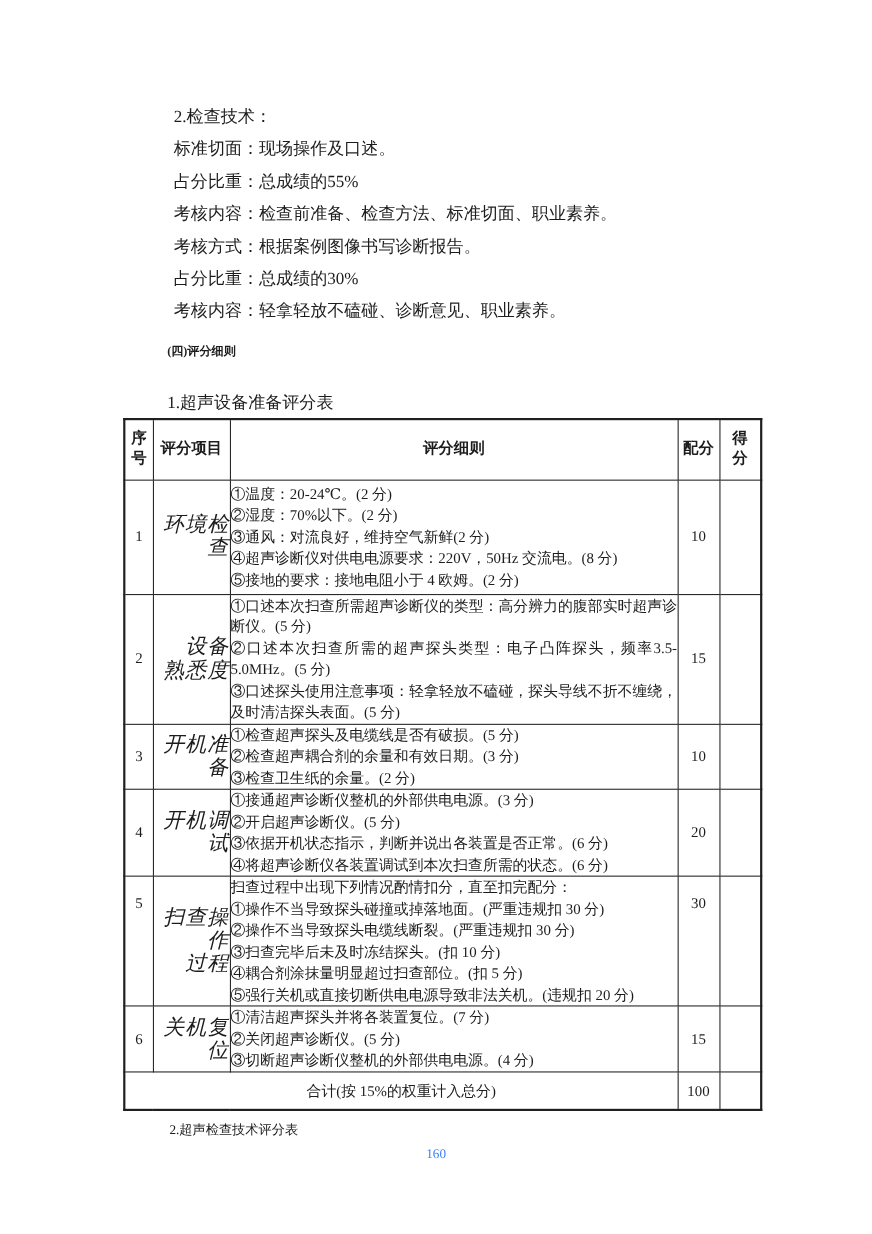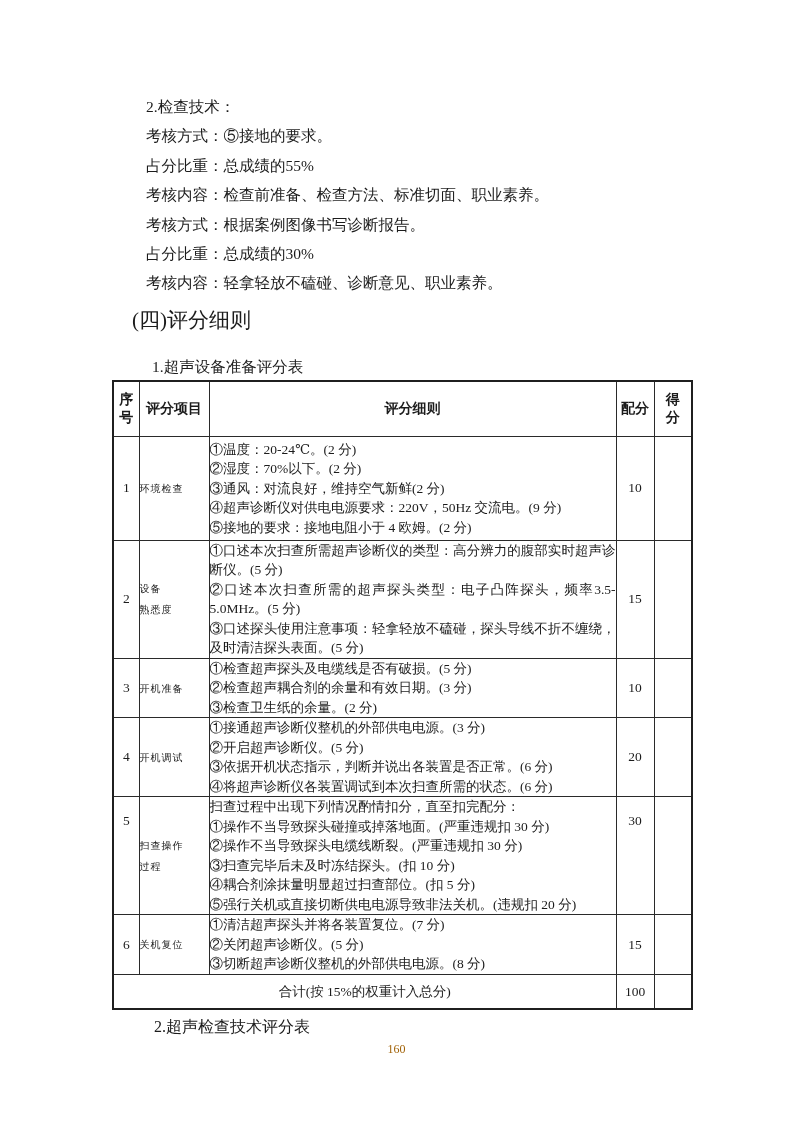--- a/index.html
+++ b/index.html
@@ -6,25 +6,25 @@
   .page{
     position:relative;
     width:793px;height:1122px;
     background:#ffffff;
     font-family:"Liberation Serif","DejaVu Serif",serif;
     color:#1c1c1c;
     overflow:hidden;
     margin:0 auto;
   }
   .content{position:absolute;left:112px;top:92px;width:580px;}
-  .intro{margin-left:34px;}
+  .intro{margin-left:46px;}
   .intro-line{margin:0;font-size:15.5px;line-height:29.4px;white-space:nowrap;}
-  .section-heading{margin:10px 0 0 20px;font-size:21px;font-weight:normal;line-height:24px;}
+  .section-heading{margin:10px 0 0 40px;font-size:11px;font-weight:bold;line-height:24px;}
   .table-caption{margin:24px 0 0 40px;font-size:15.5px;line-height:22px;}
-  .next-caption{margin:6px 0 0 42px;font-size:16px;line-height:22px;}
+  .next-caption{margin:6px 0 0 42px;font-size:12px;line-height:22px;}
 
   table.score-table{
     margin-top:2px;
     border-collapse:collapse;
     border:2px solid #1f1f1f;
     width:579px;
     table-layout:fixed;
   }
   .score-table th,.score-table td{
     border:1px solid #2a2a2a;
@@ -37,23 +37,24 @@
     text-align:center;
     vertical-align:middle;
     height:54px;
     line-height:18px;
   }
   .pre{white-space:pre-line;}
   .cell-no,.cell-score,.cell-earned{
     text-align:center;vertical-align:middle;font-size:13.5px;
   }
   .cell-item{
-    text-align:left;vertical-align:middle;
-    font-size:10px;line-height:21px;letter-spacing:1px;
+    text-align:right;vertical-align:middle;
+    font-size:19px;line-height:21px;letter-spacing:1px;
     white-space:pre-line;
+    font-style:italic;
   }
   .cell-detail{
     vertical-align:middle;
     padding:3px 4px 3px 4px;
     font-size:13.5px;line-height:19.5px;
     text-align:left;
   }
   .detail-line{text-align:justify;}
   .row-1{height:104px;}
   .row-2{height:107px;}
@@ -61,33 +62,33 @@
   .row-4{height:75px;}
   .row-5{height:117px;}
   .row-6{height:57px;}
   .row-5 .cell-no,.row-5 .cell-score{vertical-align:top;padding-top:16px;}
   .total-row{height:35px;}
   .total-label{
     text-align:center;vertical-align:middle;font-size:13.5px;
   }
   .page-number{
     position:absolute;top:1042px;left:0;width:100%;
-    text-align:center;font-size:12px;color:#a16207;
+    text-align:center;font-size:12px;color:#3b82f6;
     font-family:"Liberation Serif","DejaVu Serif",serif;
   }
 </style>
 </head>
 <body>
 
 <div class="page">
   <div class="content">
 
     <div class="intro">
         <p class="intro-line">2.检查技术：</p>
-        <p class="intro-line">考核方式：⑤接地的要求。</p>
+        <p class="intro-line">标准切面：现场操作及口述。</p>
         <p class="intro-line">占分比重：总成绩的55%</p>
         <p class="intro-line">考核内容：检查前准备、检查方法、标准切面、职业素养。</p>
         <p class="intro-line">考核方式：根据案例图像书写诊断报告。</p>
         <p class="intro-line">占分比重：总成绩的30%</p>
         <p class="intro-line">考核内容：轻拿轻放不磕碰、诊断意见、职业素养。</p>
       </div>
 
     <h2 class="section-heading">(四)评分细则</h2>
 
     <p class="table-caption">1.超声设备准备评分表</p>
@@ -112,21 +113,21 @@
         </tr>
       </thead>
       <tbody>
           <tr class="body-row row-1">
             <td class="cell-no">1</td>
             <td class="cell-item">环境检查</td>
             <td class="cell-detail">
               <div class="detail-line">①温度：20-24℃。(2 分)</div>
               <div class="detail-line">②湿度：70%以下。(2 分)</div>
               <div class="detail-line">③通风：对流良好，维持空气新鲜(2 分)</div>
-              <div class="detail-line">④超声诊断仪对供电电源要求：220V，50Hz 交流电。(9 分)</div>
+              <div class="detail-line">④超声诊断仪对供电电源要求：220V，50Hz 交流电。(8 分)</div>
               <div class="detail-line">⑤接地的要求：接地电阻小于 4 欧姆。(2 分)</div>
             </td>
             <td class="cell-score">10</td>
             <td class="cell-earned"></td>
           </tr>
           <tr class="body-row row-2">
             <td class="cell-no">2</td>
             <td class="cell-item">设备
 熟悉度</td>
             <td class="cell-detail">
@@ -174,21 +175,21 @@
             </td>
             <td class="cell-score">30</td>
             <td class="cell-earned"></td>
           </tr>
           <tr class="body-row row-6">
             <td class="cell-no">6</td>
             <td class="cell-item">关机复位</td>
             <td class="cell-detail">
               <div class="detail-line">①清洁超声探头并将各装置复位。(7 分)</div>
               <div class="detail-line">②关闭超声诊断仪。(5 分)</div>
-              <div class="detail-line">③切断超声诊断仪整机的外部供电电源。(8 分)</div>
+              <div class="detail-line">③切断超声诊断仪整机的外部供电电源。(4 分)</div>
             </td>
             <td class="cell-score">15</td>
             <td class="cell-earned"></td>
           </tr>
         </tbody>
       <tfoot>
         <tr class="total-row">
           <td class="total-label" colspan="3">合计(按 15%的权重计入总分)</td>
           <td class="cell-score">100</td>
           <td class="cell-earned"></td>

